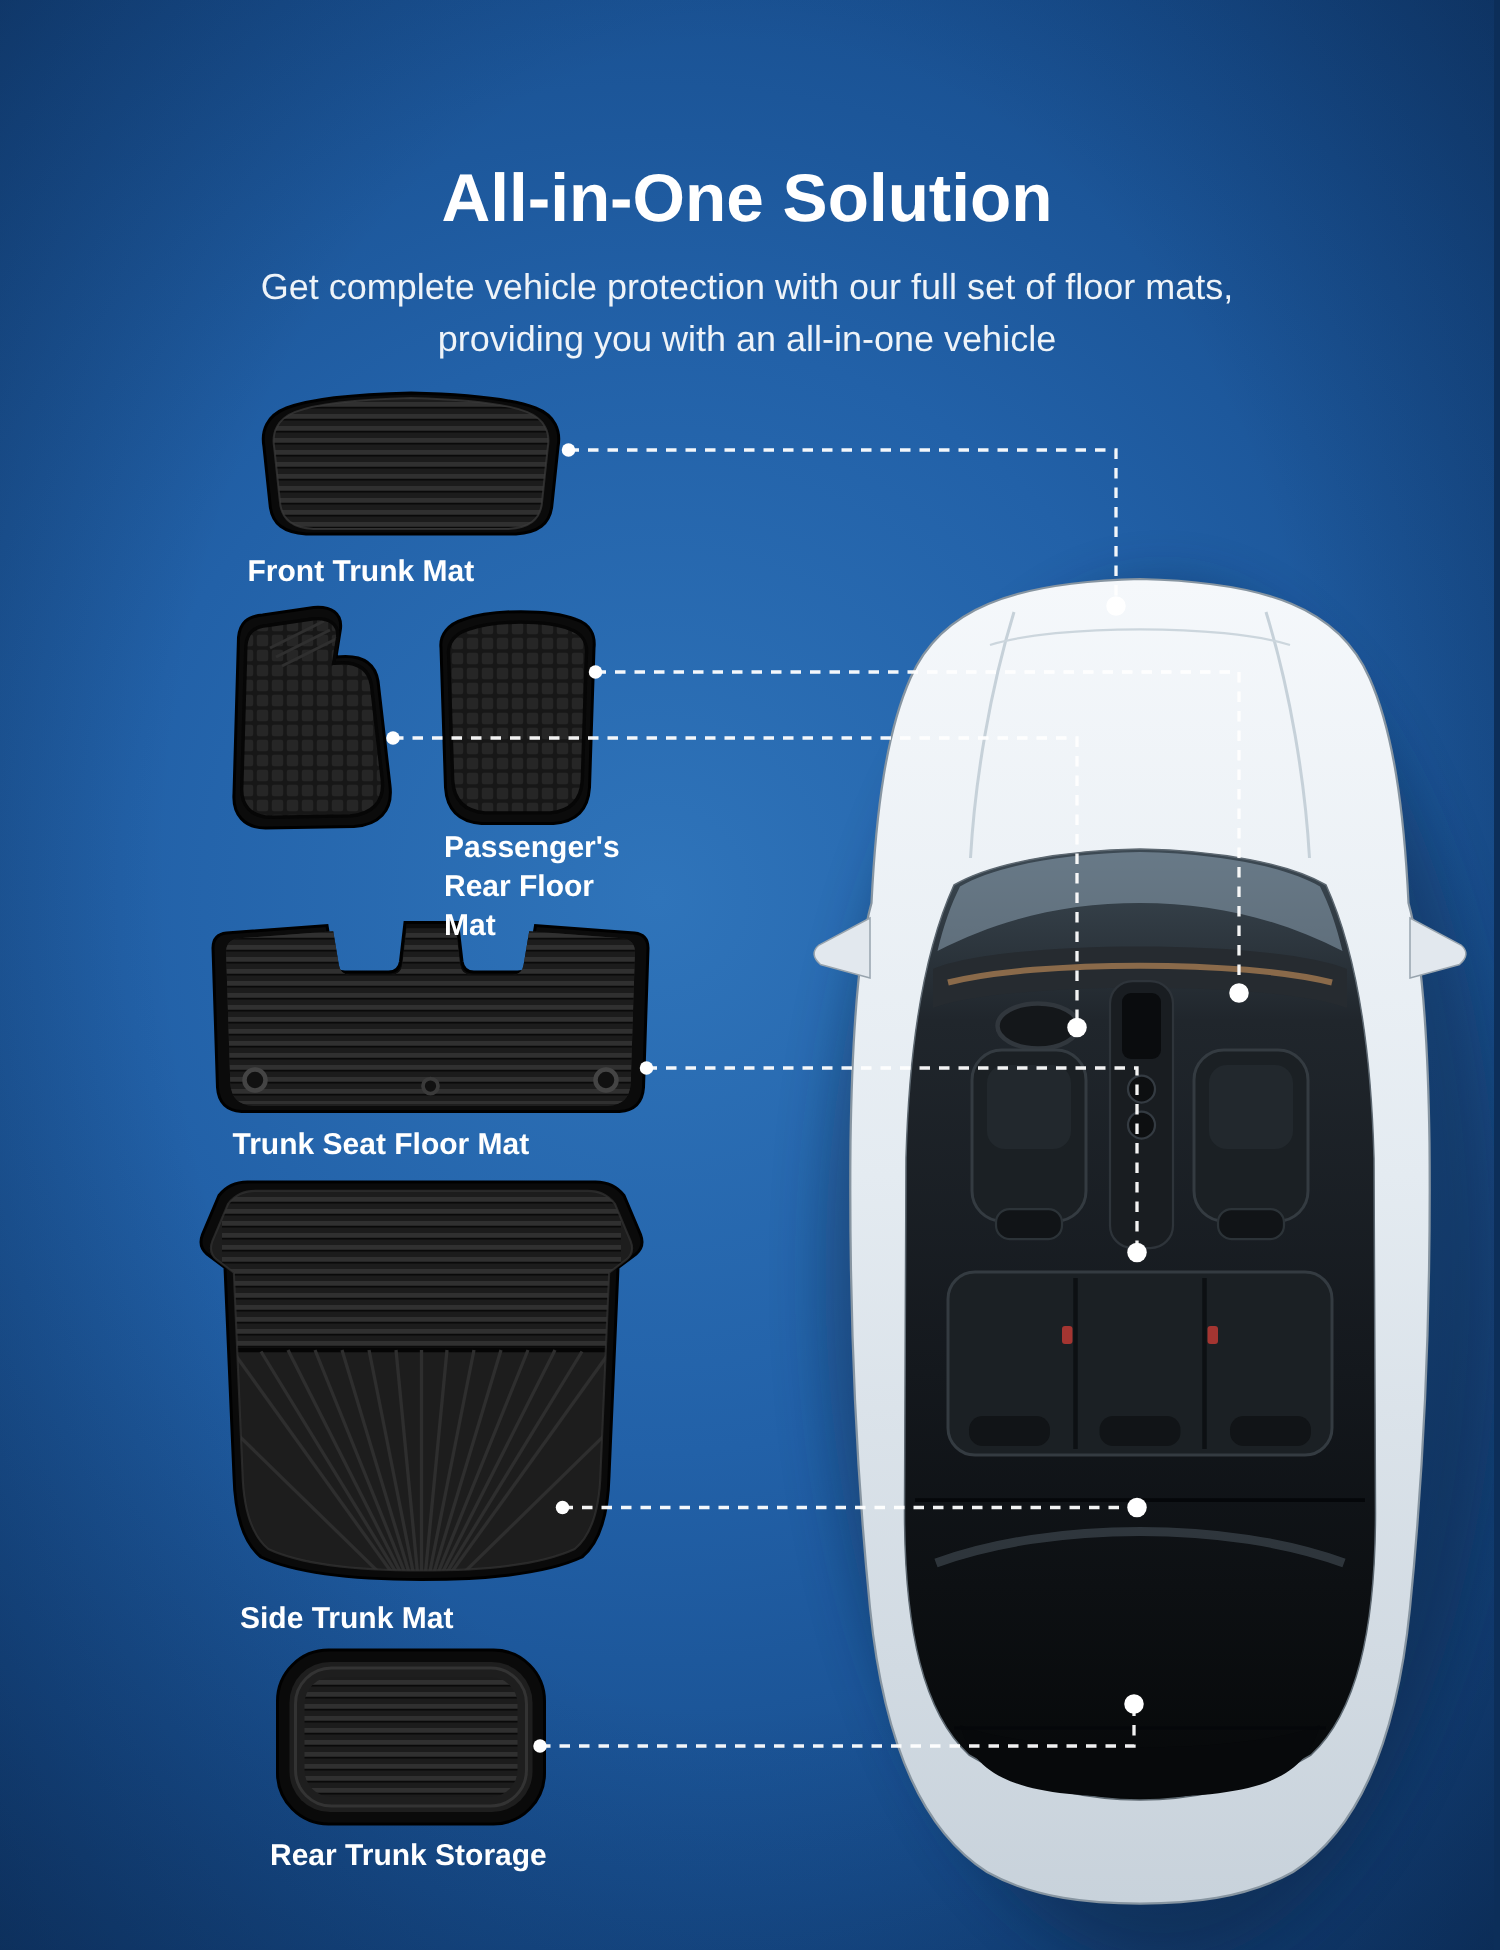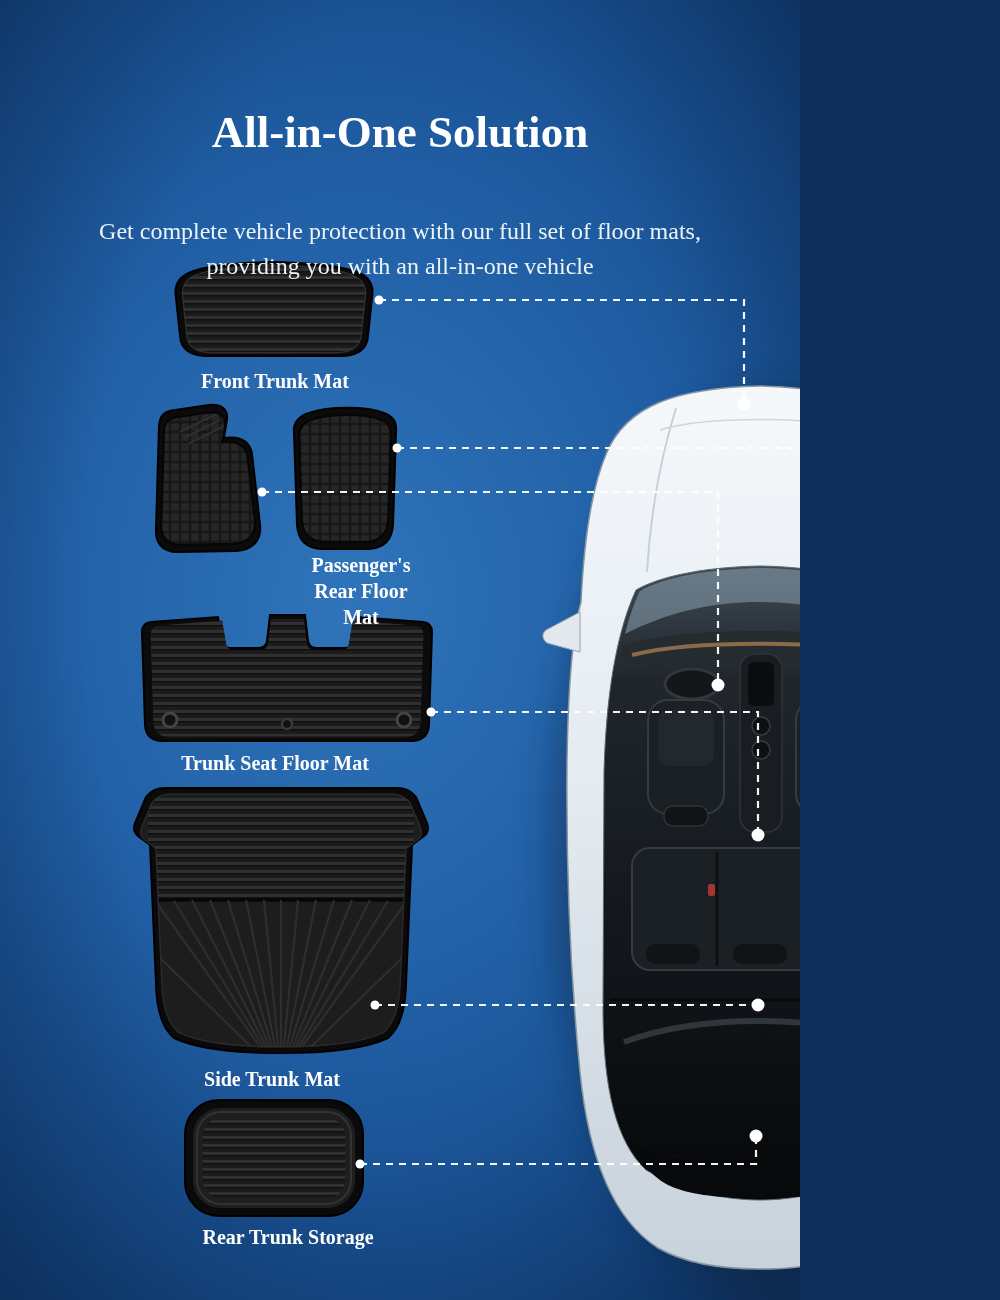--- a/index.html
+++ b/index.html
@@ -1,30 +1,30 @@
 <!DOCTYPE html>
 <html><head>
 <meta charset="utf-8">
 <style>
   html,body{margin:0;padding:0;background:#0c2e59;}
   .canvas{
-    position:relative;width:800px;height:1300px;overflow:hidden;
-    font-family:Liberation Serif, serif;
+    position:relative;width:996px;height:1300px;overflow:hidden;
+    font-family:Liberation Sans, sans-serif;
     background:radial-gradient(ellipse 120% 95% at 44% 46%, #2f74ba 0%, #2261a8 30%, #174d8d 55%, #103c72 75%, #0b2c55 100%);
   }
   .canvas::after{
     content:'';position:absolute;inset:0;pointer-events:none;
     background:radial-gradient(ellipse at 50% 45%, transparent 55%, rgba(4,18,42,0.38) 100%);
   }
   .hdr{position:absolute;left:0;top:0;width:100%;text-align:center;color:#fff;z-index:3;}
   .hdr h1{margin:0;position:absolute;top:106px;left:0;width:100%;font-size:45px;font-weight:700;color:#ffffff;}
-  .hdr .sub{position:absolute;top:174px;left:0;width:100%;font-size:24px;font-weight:400;color:#eef3f8;line-height:35px;margin-top:40px;}
+  .hdr .sub{position:absolute;top:174px;left:0;width:100%;font-size:24px;font-weight:400;color:#eef3f8;line-height:35px;}
   .sub span{display:block;}
   .mat-label{
-    position:absolute;text-align:center;color:#ffffff;font-size:20px;font-weight:700;
+    position:absolute;text-align:left;color:#ffffff;font-size:20px;font-weight:700;
     line-height:26px;z-index:3;
   }
   .ll{display:block;}
   svg.scene{position:absolute;left:0;top:0;z-index:2;}
 </style>
 </head>
 <body>
 
 <div class="canvas">
 

